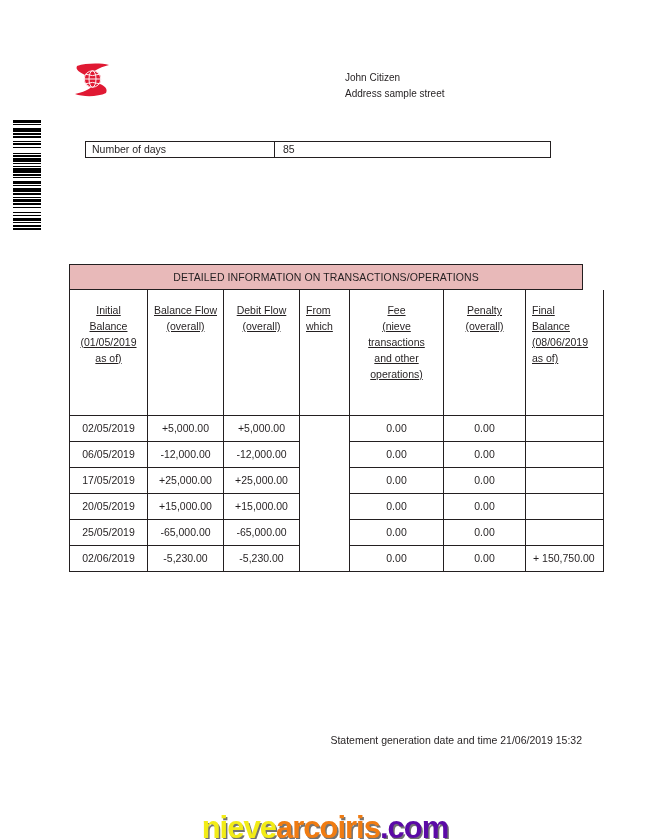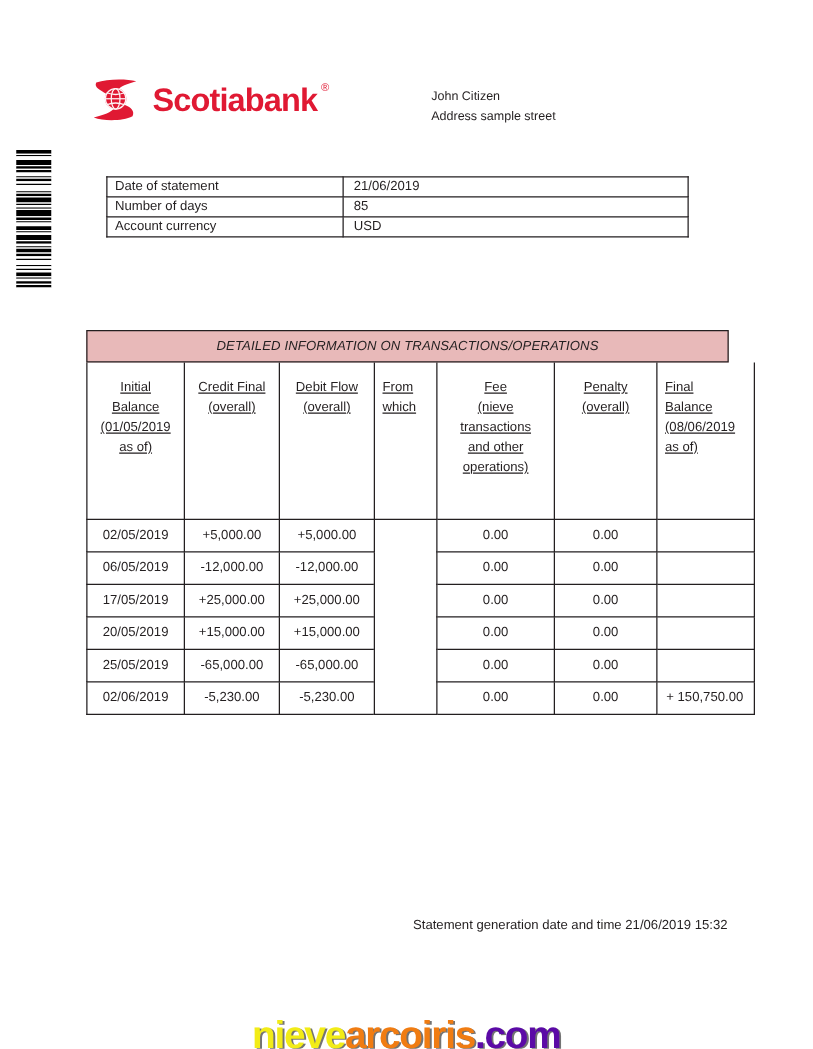--- a/index.html
+++ b/index.html
@@ -99,21 +99,20 @@
   
   #tx-wrap { position: absolute; left: 69px; top: 264px; width: 514px; }
   #tx-title {
     border: 1px solid #231f20;
     background: #e8b9b9;
     height: 24px;
     line-height: 24px;
     text-align: center;
     font-size: 10.5px;
     letter-spacing: 0.1px;
-    font-style: italic;
   }
   #tx-table {
     width: 514px;
     border-collapse: collapse;
     table-layout: fixed;
     font-size: 10.5px;
   }
   #tx-table col.c-init  { width: 78px; }
   #tx-table col.c-cred  { width: 76px; }
   #tx-table col.c-debt  { width: 76px; }
@@ -262,45 +261,33 @@
         <circle cx="20.5" cy="17" r="8.6" fill="#e01933"></circle>
         <g stroke="#ffffff" stroke-width="1" fill="none" opacity="0.95">
           <circle cx="20.5" cy="17" r="8.2"></circle>
           <ellipse cx="20.5" cy="17" rx="3.5" ry="8.2"></ellipse>
           <line x1="12.3" y1="17" x2="28.7" y2="17"></line>
           <path d="M13.3 12.2 Q20.5 15.0, 27.7 12.2"></path>
           <path d="M13.3 21.8 Q20.5 19.0, 27.7 21.8"></path>
         </g>
       </svg>
     </div>
-    <div id="logo-word">
-      <span>Scotiabank</span>
-      <span id="logo-reg">®</span>
-    </div>
   </div>
 
   <div id="addressee">
     <div>John Citizen</div>
     <div>Address sample street</div>
   </div>
 </div>
 
 <table id="info-table">
   <tbody>
       <tr>
-        <td class="k">Date of statement</td>
-        <td class="v">21/06/2019</td>
-      </tr>
-      <tr>
         <td class="k">Number of days</td>
         <td class="v"> 85</td>
-      </tr>
-      <tr>
-        <td class="k">Account currency</td>
-        <td class="v">USD</td>
       </tr>
     </tbody>
 </table>
 
 <div id="tx-wrap">
 
   <div id="tx-title">DETAILED INFORMATION ON TRANSACTIONS/OPERATIONS</div>
 
   <table id="tx-table">
     <colgroup>
@@ -314,21 +301,21 @@
     </colgroup>
     <thead>
       <tr>
         <th>
           <div>Initial</div>
           <div>Balance</div>
           <div>(01/05/2019</div>
           <div>as of)</div>
         </th>
         <th>
-          <div>Credit Final</div>
+          <div>Balance Flow</div>
           <div>(overall)</div>
         </th>
         <th>
           <div>Debit Flow</div>
           <div>(overall)</div>
         </th>
         <th class="left-head">
           <div>From</div>
           <div>which</div>
         </th>

